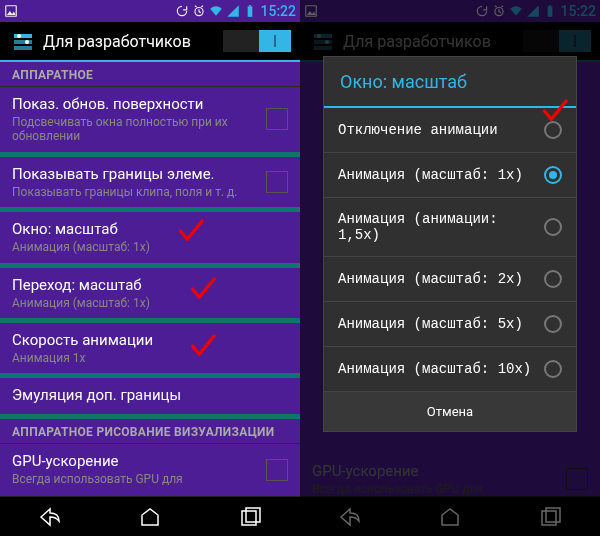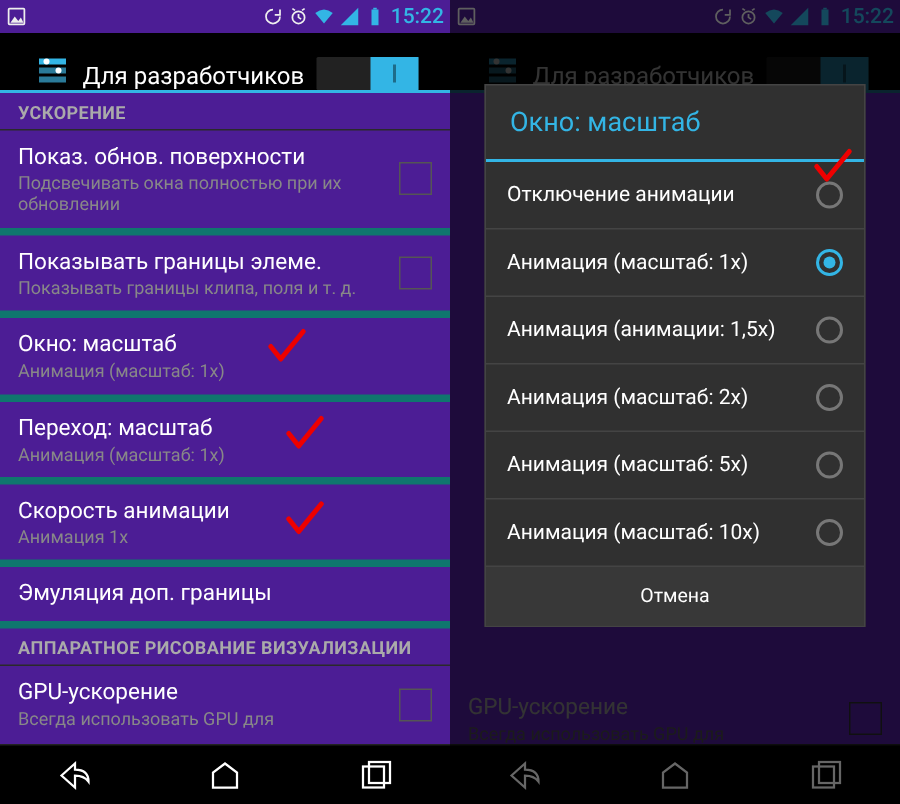--- a/index.html
+++ b/index.html
@@ -29,23 +29,23 @@
     color: #33b5e5;
   }
   .status-left { display: flex; gap: 4px; }
   .status-right { display: flex; align-items: center; gap: 3px; }
   .status-right span.time { font-size: 14px; font-weight: 500; }
   .icon-sm { width: 14px; height: 14px; fill: #eee; }
   .icon-blue { fill: #33b5e5; }
   .action-bar {
     height: 40px;
     display: flex;
-    align-items: flex-end;
+    align-items: center;
     background: #000;
-    padding: 0 21px;
+    padding: 0 9px;
     border-bottom: 2px solid #33b5e5;
   }
   .action-icon {
     width: 28px; height: 28px;
     display: flex; align-items: center; justify-content: center;
     margin-right: 6px;
   }
   .action-title { color: #fff; font-size: 16px; font-weight: 400; flex: 1; }
   .toggle {
     width: 68px; height: 22px; background: #222;
@@ -104,21 +104,21 @@
     border-bottom: 2px solid #33b5e5;
   }
   .dialog-item {
     padding: 13px 14px;
     border-bottom: 1px solid #444;
     display: flex;
     align-items: center;
     color: #fff;
     font-size: 14px;
   }
-  .dialog-item span:first-child { flex: 1; }
+  .dialog-item span:first-child { flex: 1; font-family: Liberation Mono, monospace; }
   .radio {
     width: 18px; height: 18px; border: 2px solid #777; border-radius: 50%;
     display:flex; align-items:center; justify-content:center;
   }
   .radio.selected { border-color: #33b5e5; }
   .radio.selected::after { content:""; width:8px; height:8px; background:#33b5e5; border-radius:50%; }
   .dialog-cancel {
     text-align: center; color: #fff; font-size: 13px;
     padding: 12px 0;
     background: #383838;
@@ -172,21 +172,21 @@
           <circle cx="16" cy="13" r="2" fill="#fff"></circle>
         </svg>
     </div>
     <div class="action-title">Для разработчиков</div>
     <div class="toggle">
         <div class="toggle-handle"></div>
       </div>
   </div>
 
   <div class="list">
-    <div class="section-header">УСКОРЕНИЕ</div>
+    <div class="section-header">АППАРАТНОЕ</div>
 
     <div class="item">
       <div class="item-text">
         <div class="item-title">Показ. обнов. поверхности</div>
         <div class="item-sub">Подсвечивать окна полностью при их обновлении</div>
       </div>
       <div class="checkbox"></div>
     </div>
 
     <div class="item">

